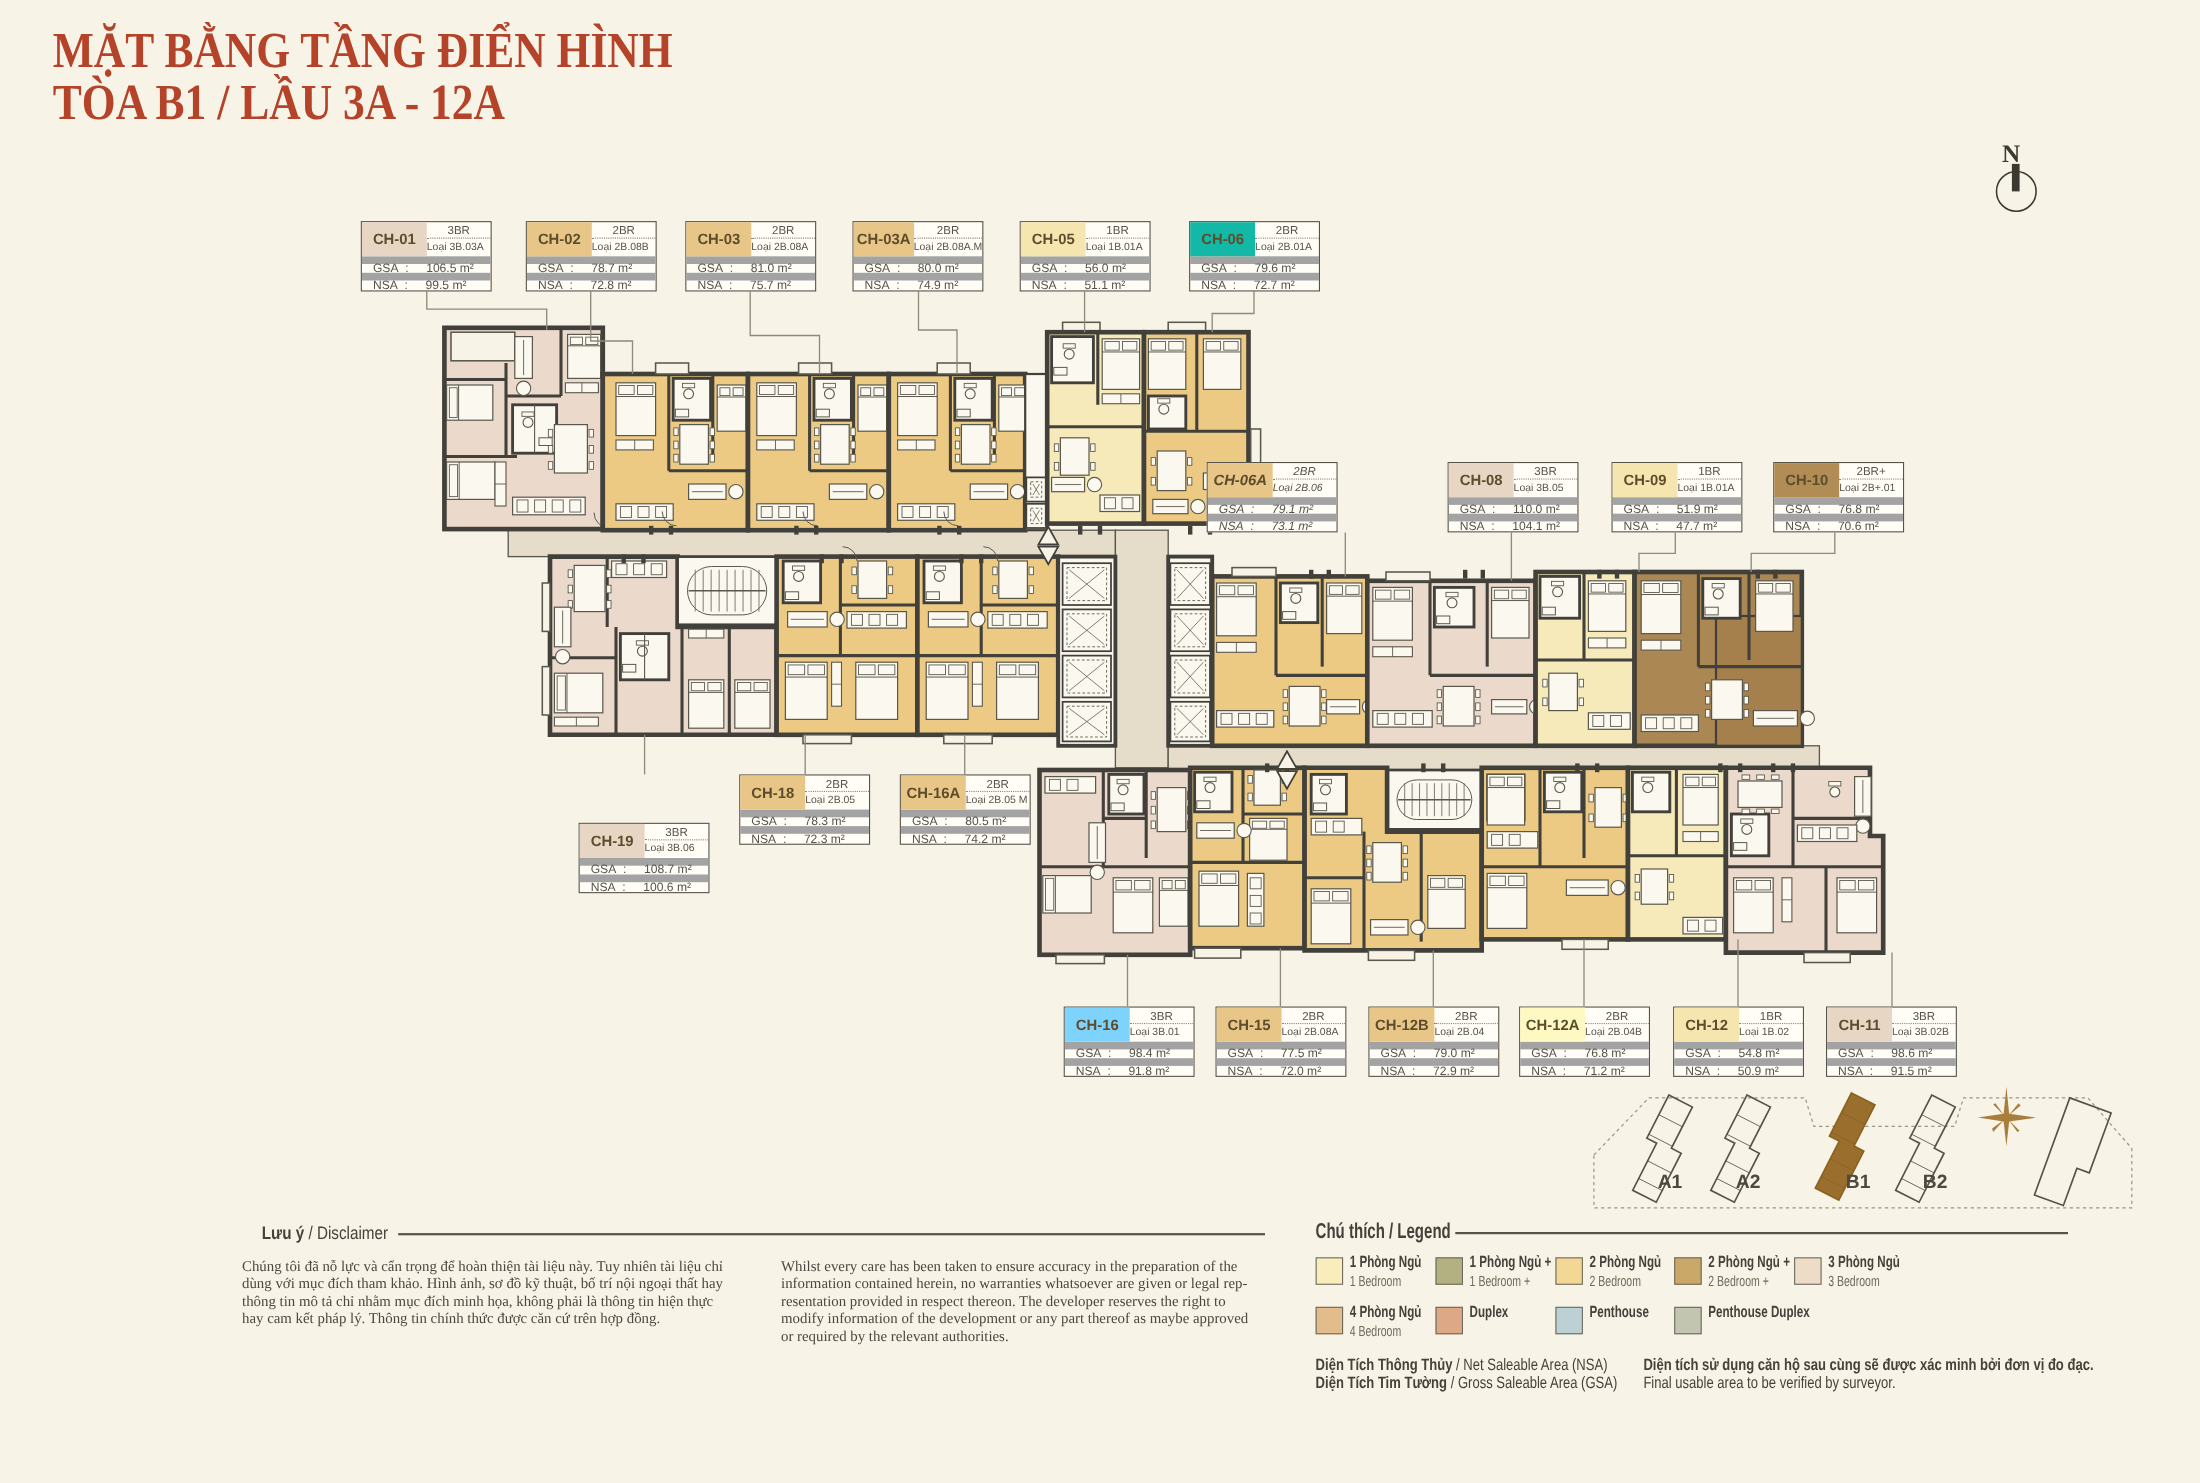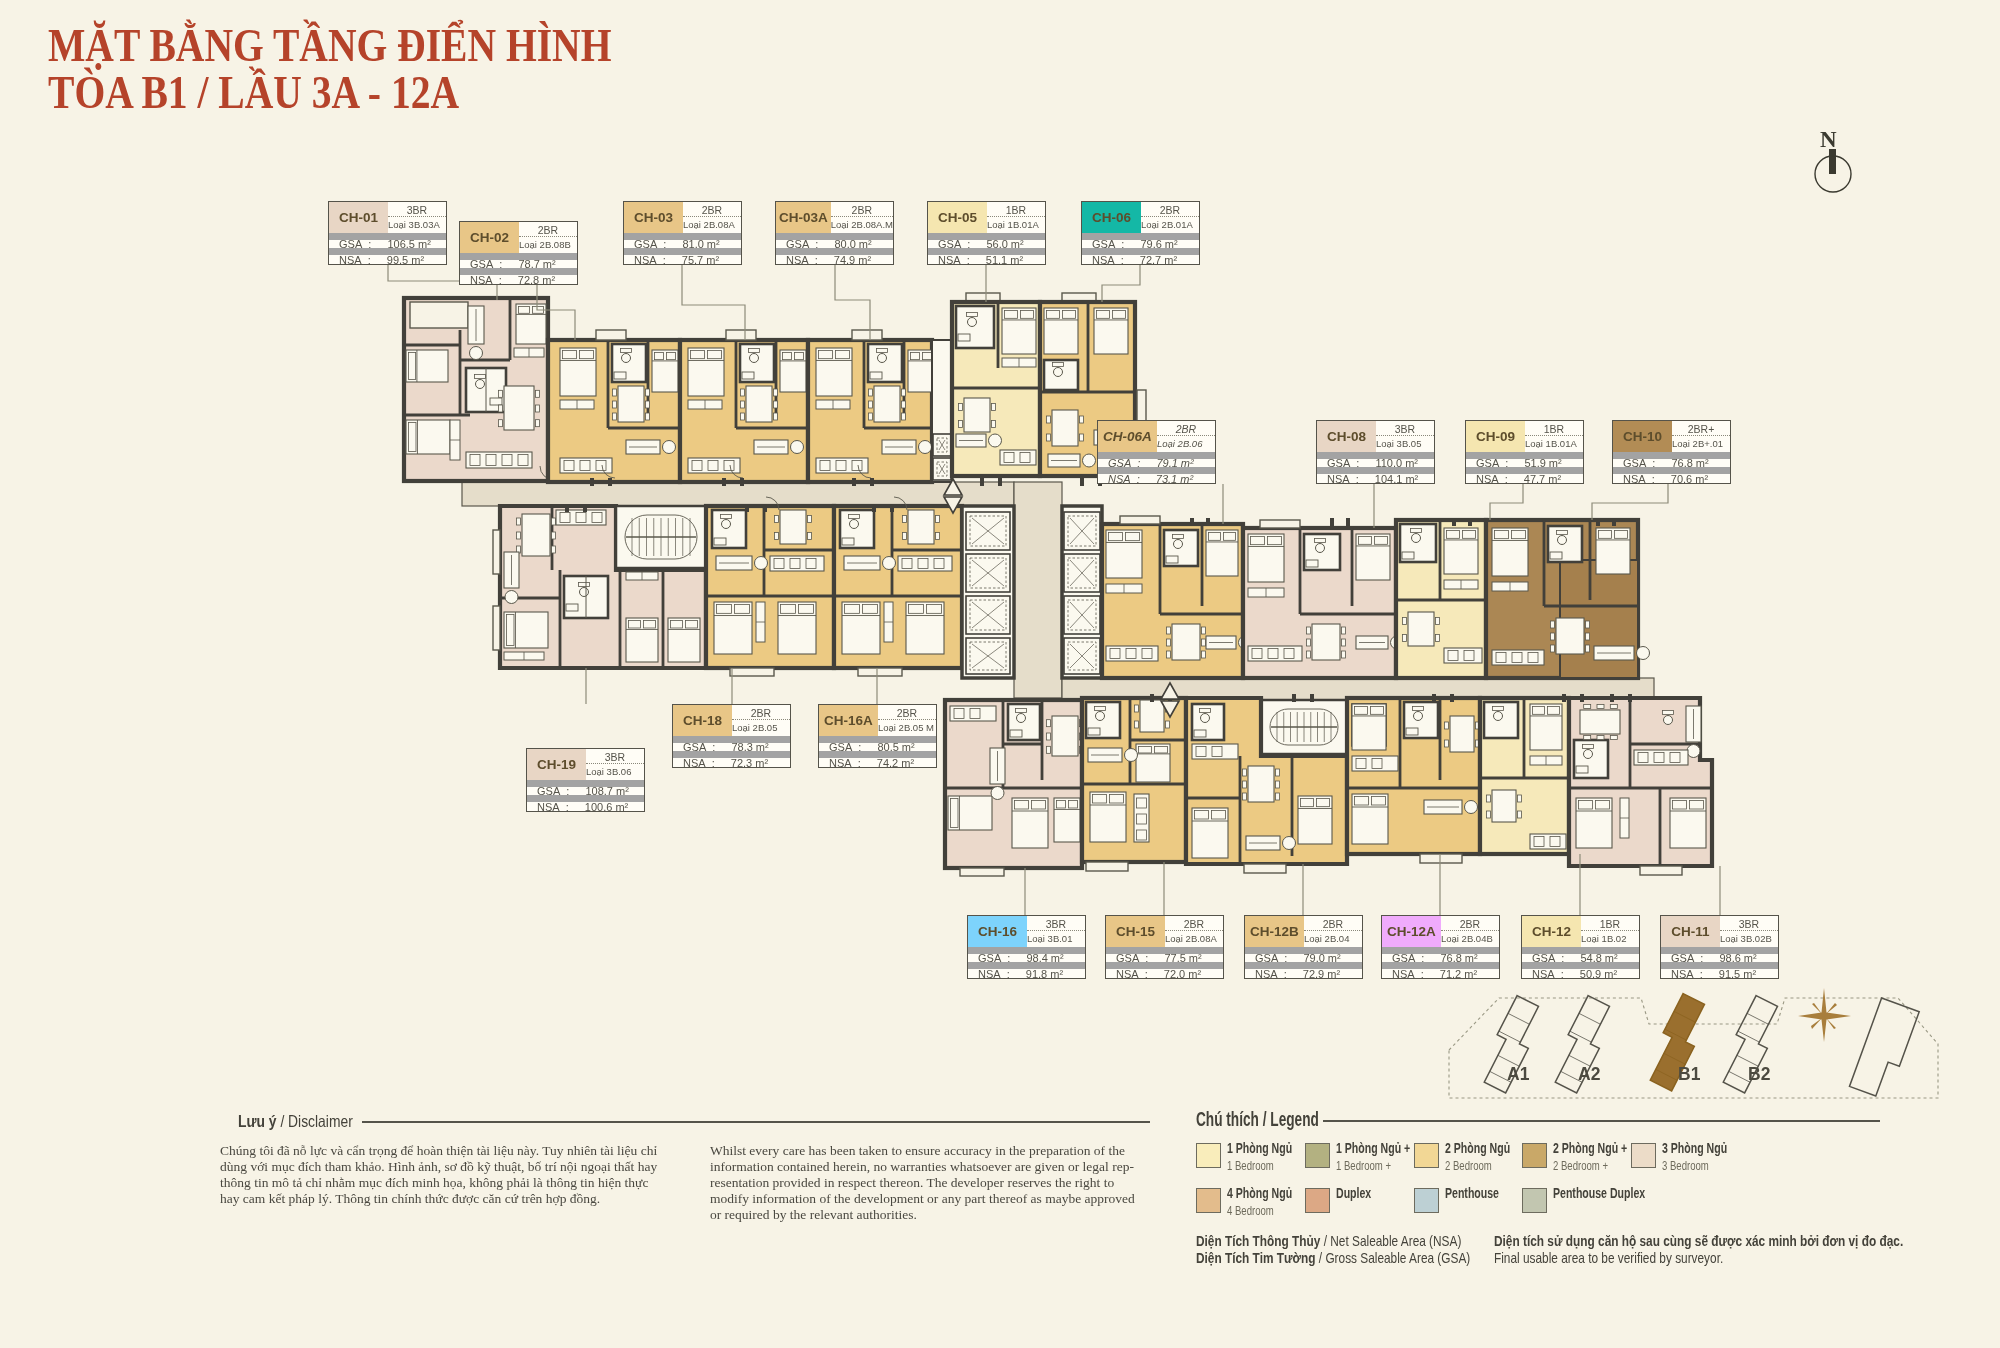--- a/index.html
+++ b/index.html
@@ -1298,21 +1298,21 @@
  <div class="crow">
       <span class="k">GSA&nbsp;&nbsp;:</span>
       <span class="v">106.5 m²</span>
     </div>
  <div class="crow">
       <span class="k">NSA&nbsp;&nbsp;:</span>
       <span class="v">99.5 m²</span>
     </div>
 </div>
 
-<div class="card" style="left:459px;top:201px;margin-top:20px;">
+<div class="card" style="left:478px;top:201px;">
  <div class="crow h">
       <div class="cc" style="background:#e8c687">CH-02</div>
   <div class="cr">
         <div class="br">2BR</div>
         <div class="lo">Loại 2B.08B</div>
       </div>
     </div>
  <div class="crow">
       <span class="k">GSA&nbsp;&nbsp;:</span>
       <span class="v">78.7 m²</span>
@@ -1570,21 +1570,21 @@
       <span class="v">79.0 m²</span>
     </div>
  <div class="crow">
       <span class="k">NSA&nbsp;&nbsp;:</span>
       <span class="v">72.9 m²</span>
     </div>
 </div>
 
 <div class="card" style="left:1381px;top:915px;">
  <div class="crow h">
-      <div class="cc" style="background:#f0abfc">CH-12A</div>
+      <div class="cc" style="background:#fef9c3">CH-12A</div>
   <div class="cr">
         <div class="br">2BR</div>
         <div class="lo">Loại 2B.04B</div>
       </div>
     </div>
  <div class="crow">
       <span class="k">GSA&nbsp;&nbsp;:</span>
       <span class="v">76.8 m²</span>
     </div>
  <div class="crow">

